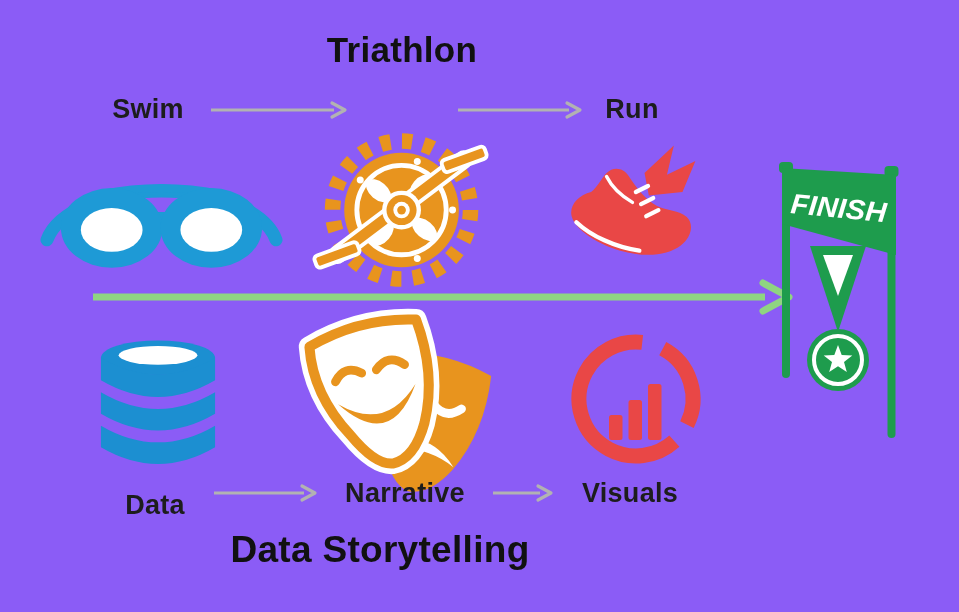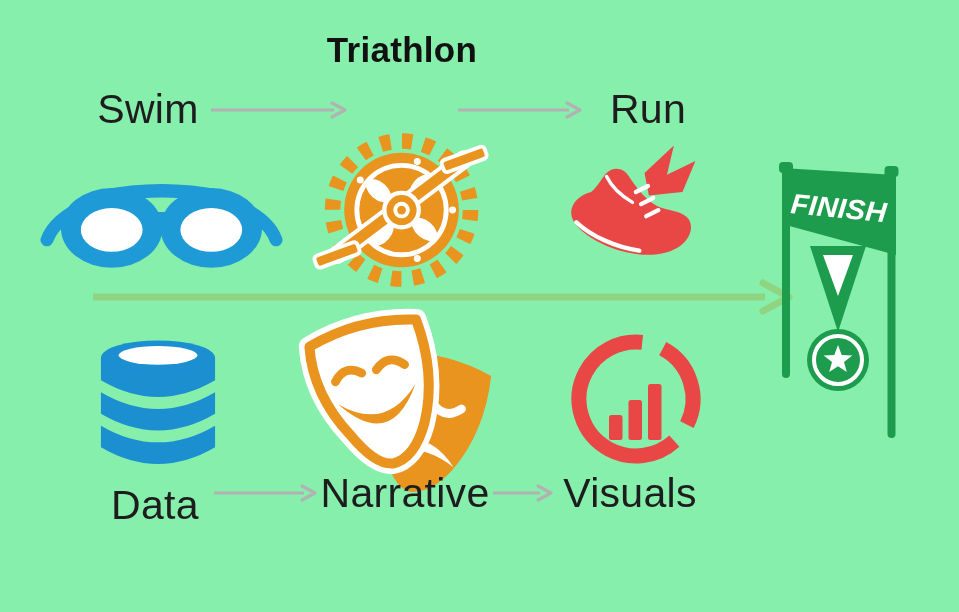--- a/index.html
+++ b/index.html
@@ -1,39 +1,40 @@
 <!DOCTYPE html>
 <html><head>
 <meta charset="utf-8">
 <style>
   html,body{margin:0;padding:0;background:#fff;}
   .canvas{
-    position:relative;width:959px;height:612px;background:#86efac;overflow:hidden;
+    position:relative;width:959px;height:612px;background:#8b5cf6;overflow:hidden;
     font-family:"Liberation Sans",sans-serif;color:#1a1a1a;
   }
   .abs{position:absolute;}
   .label{
     position:absolute;transform:translate(-50%,-50%);
-    font-size:41px;font-weight:400;color:#1d1d1d;white-space:nowrap;letter-spacing:.3px;
+    font-size:27px;font-weight:700;color:#1d1d1d;white-space:nowrap;letter-spacing:.3px;
   }
   .title{
     position:absolute;transform:translate(-50%,-50%);
     font-size:35px;font-weight:bold;color:#111;white-space:nowrap;letter-spacing:.3px;
   }
   svg{display:block;overflow:visible;}
 </style>
 </head>
 <body>
 
 <div class="canvas">
 
   <div class="title" style="left:402px;top:50px;">Triathlon</div>
+  <div class="title" style="left:380px;top:550px;font-size:37px;">Data Storytelling</div>
 
   <div class="label" style="left:148px;top:109px;">Swim</div>
-  <div class="label" style="left:632px;top:109px;margin-left:16px;">Run</div>
+  <div class="label" style="left:632px;top:109px;">Run</div>
 
   <svg class="abs" style="left:209px;top:100px;" width="140" height="20">
     <line x1="2" y1="10" x2="125" y2="10" stroke="#B2B2B2" stroke-width="3.2"></line>
     <path d="M123,3 L136,10 L123,17" fill="none" stroke="#B2B2B2" stroke-width="3.2" stroke-linecap="round" stroke-linejoin="round"></path>
   </svg>
   <svg class="abs" style="left:456px;top:100px;" width="128" height="20">
     <line x1="2" y1="10" x2="113" y2="10" stroke="#B2B2B2" stroke-width="3.2"></line>
     <path d="M111,3 L124,10 L111,17" fill="none" stroke="#B2B2B2" stroke-width="3.2" stroke-linecap="round" stroke-linejoin="round"></path>
   </svg>
 

